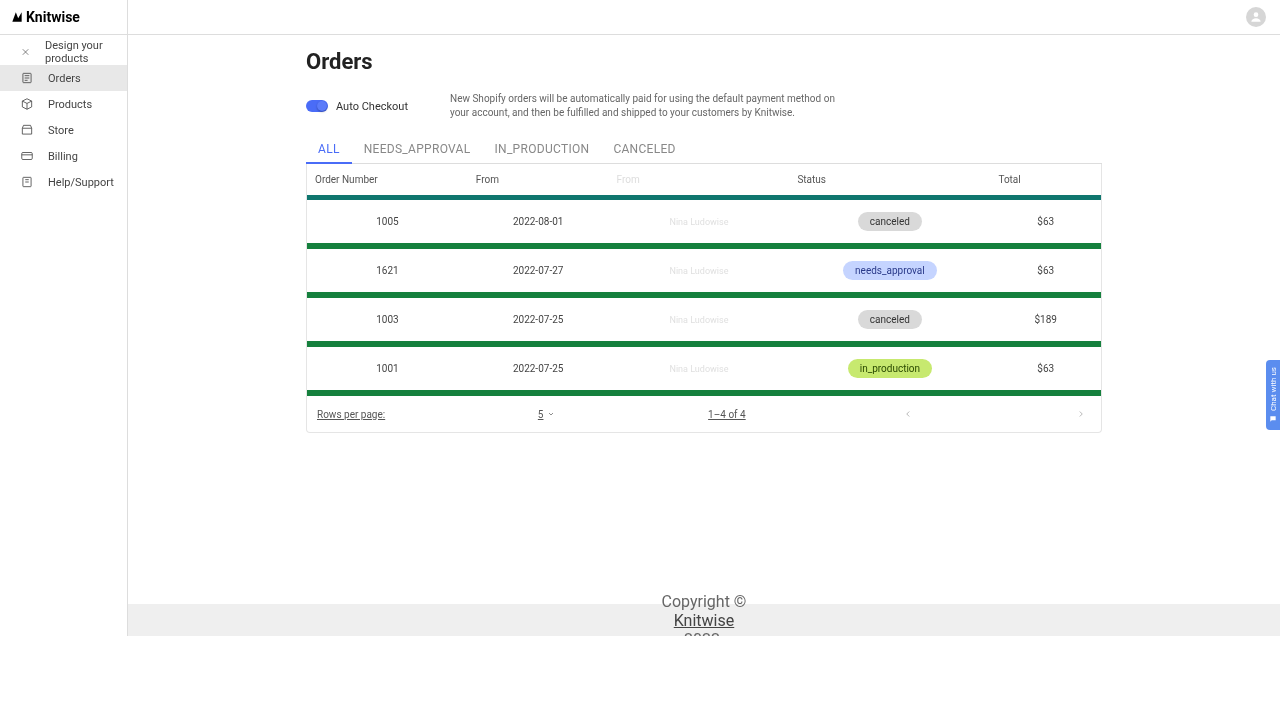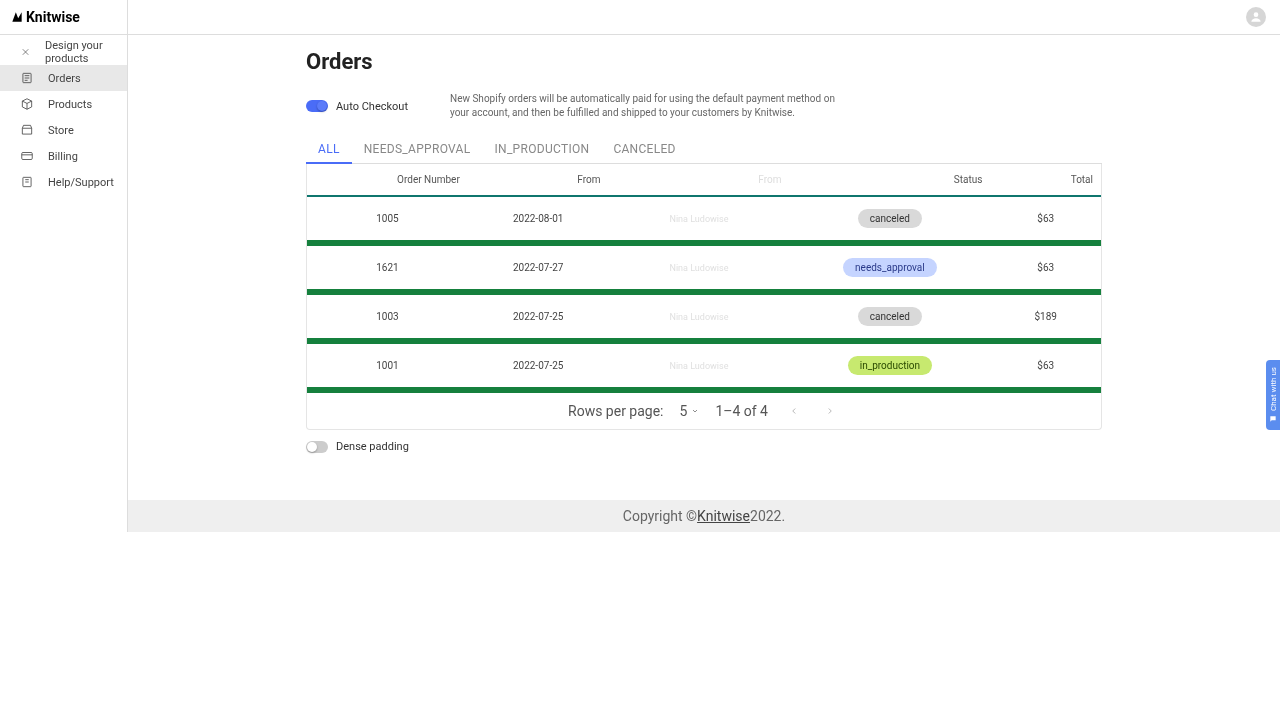--- a/index.html
+++ b/index.html
@@ -1,17 +1,17 @@
 <!DOCTYPE html>
 <html><head>
 <meta charset="utf-8">
 <style>
 * { box-sizing: border-box; margin: 0; padding: 0; }
 body { font-family: -apple-system, BlinkMacSystemFont, "Segoe UI", Roboto, Arial, sans-serif; font-size: 12px; color: #333; background: #fff; }
-.app { display: flex; height: 532px; width: 1280px; }
+.app { display: flex; height: 636px; width: 1280px; }
 .sidebar { width: 128px; border-right: 1px solid #ddd; display: flex; flex-direction: column; }
 .logo-area { height: 35px; display: flex; align-items: center; padding-left: 10px; border-bottom: 1px solid #ddd; }
 .logo-area svg { width: 14px; height: 14px; }
 .logo-text { font-weight: 700; font-size: 14px; margin-left: 2px; color: #000; }
 .nav { padding-top: 4px; }
 .nav-item { display: flex; align-items: center; height: 26px; padding-left: 20px; cursor: pointer; color: #444; font-size: 11px; }
 .nav-item.active { background: #e8e8e8; }
 .nav-item svg { width: 14px; height: 14px; margin-right: 14px; stroke: #444; fill: none; stroke-width: 1.4; }
 .main { flex: 1; display: flex; flex-direction: column; overflow: hidden; }
 .topbar { height: 35px; border-bottom: 1px solid #ddd; display: flex; justify-content: flex-end; align-items: center; padding-right: 14px; }
@@ -25,40 +25,40 @@
 .toggle.off { background: #ccc; }
 .toggle .knob { width: 10px; height: 10px; border-radius: 50%; background: #5b7bf9; position: absolute; top: 1px; right: 1px; box-shadow: 0 1px 2px rgba(0,0,0,.3); }
 .toggle.off .knob { left: 1px; right: auto; background: #fff; }
 .toggle-label { font-size: 11px; color: #333; margin-right: 42px; }
 .auto-desc { font-size: 10px; color: #666; line-height: 1.4; max-width: 390px; }
 .tabs { display: flex; border-bottom: 1px solid #ddd; margin-top: 6px; }
 .tab { padding: 6px 12px; font-size: 12px; color: #888; cursor: pointer; letter-spacing: .3px; }
 .tab.active { color: #4a6cf7; border-bottom: 2px solid #4a6cf7; margin-bottom: -1px; }
 .table-wrap { border: 1px solid #e5e5e5; border-top: none; border-radius: 0 0 4px 4px; }
 table { width: 100%; border-collapse: collapse; font-size: 10px; }
-th { text-align: right; font-weight: 400; color: #555; padding: 10px 8px; border-bottom: 2px solid #0f766e; font-size: 10px; }
+th { text-align: left; font-weight: 400; color: #555; padding: 10px 8px; border-bottom: 5px solid #0f766e; font-size: 10px; }
 td { text-align: center; padding: 12px 8px; border-bottom: 6px solid #15803d; color: #444; }
 .col-num { width: 160px; }
 .col-date { width: 140px; }
 .col-from { width: 180px; color: #ddd; }
 td.from-cell { color: #e0e0e0; font-size: 9px; }
 .col-status { width: 200px; }
 .col-total { width: 110px; }
 .badge { display: inline-block; padding: 4px 12px; border-radius: 12px; font-size: 10px; }
 .badge.canceled { background: #d9d9d9; color: #333; }
 .badge.needs_approval { background: #c5d4ff; color: #2a3a8a; }
 .badge.in_production { background: #c7e96f; color: #2a4a00; }
-.table-footer { display: flex; justify-content: center; align-items: center; padding: 8px 10px; font-size: 14px; color: #555; gap: 16px; }
+.table-footer { display: flex; justify-content: space-between; align-items: center; padding: 8px 10px; font-size: 10px; color: #555; gap: 16px; text-decoration: underline; }
 .rows-select { display: flex; align-items: center; gap: 4px; cursor: pointer; }
 .pager-btn { width: 20px; height: 20px; display: flex; align-items: center; justify-content: center; cursor: pointer; color: #aaa; }
 .pager-btn svg { width: 10px; height: 10px; stroke: currentColor; fill: none; stroke-width: 2; }
 .dense-row { display: flex; align-items: center; margin-top: 10px; }
 .dense-row .toggle { background: #ccc; }
 .dense-row .toggle .knob { left: 1px; right: auto; background: #fff; }
-.footer { height: 32px; background: #efefef; display: flex; align-items: center; justify-content: center; font-size: 14px; color: #666; margin-top: auto; }
+.footer { height: 32px; background: #efefef; display: flex; align-items: center; justify-content: center; font-size: 16px; color: #666; margin-top: auto; flex-direction: column; }
 .footer a { color: #444; text-decoration: underline; }
 .chat-tab { position: fixed; right: 0; top: 360px; width: 14px; height: 70px; background: #5b8def; border-radius: 4px 0 0 4px; display: flex; flex-direction: column; align-items: center; justify-content: center; cursor: pointer; }
 .chat-tab span { writing-mode: vertical-rl; transform: rotate(180deg); font-size: 8px; color: #fff; }
 .chat-tab svg { width: 8px; height: 8px; fill: #fff; margin-top: 3px; }
 </style>
 </head>
 <body>
 
 <div class="app">
   <aside class="sidebar">
@@ -197,26 +197,20 @@
                 </svg>
               </div>
             <div class="pager-btn">
                 <svg viewBox="0 0 24 24">
                   <path d="M9 6l6 6-6 6"></path>
                 </svg>
               </div>
           </div>
         </div>
 
-        <div class="dense-row">
-          <div class="toggle off">
-              <div class="knob"></div>
-            </div>
-          <span class="toggle-label">Dense padding</span>
-        </div>
       </div>
     </div>
 
     <div class="footer">
       <span>Copyright © </span>
       <a href="#">Knitwise</a>
       <span> 2022.</span>
     </div>
   </div>
 </div>

